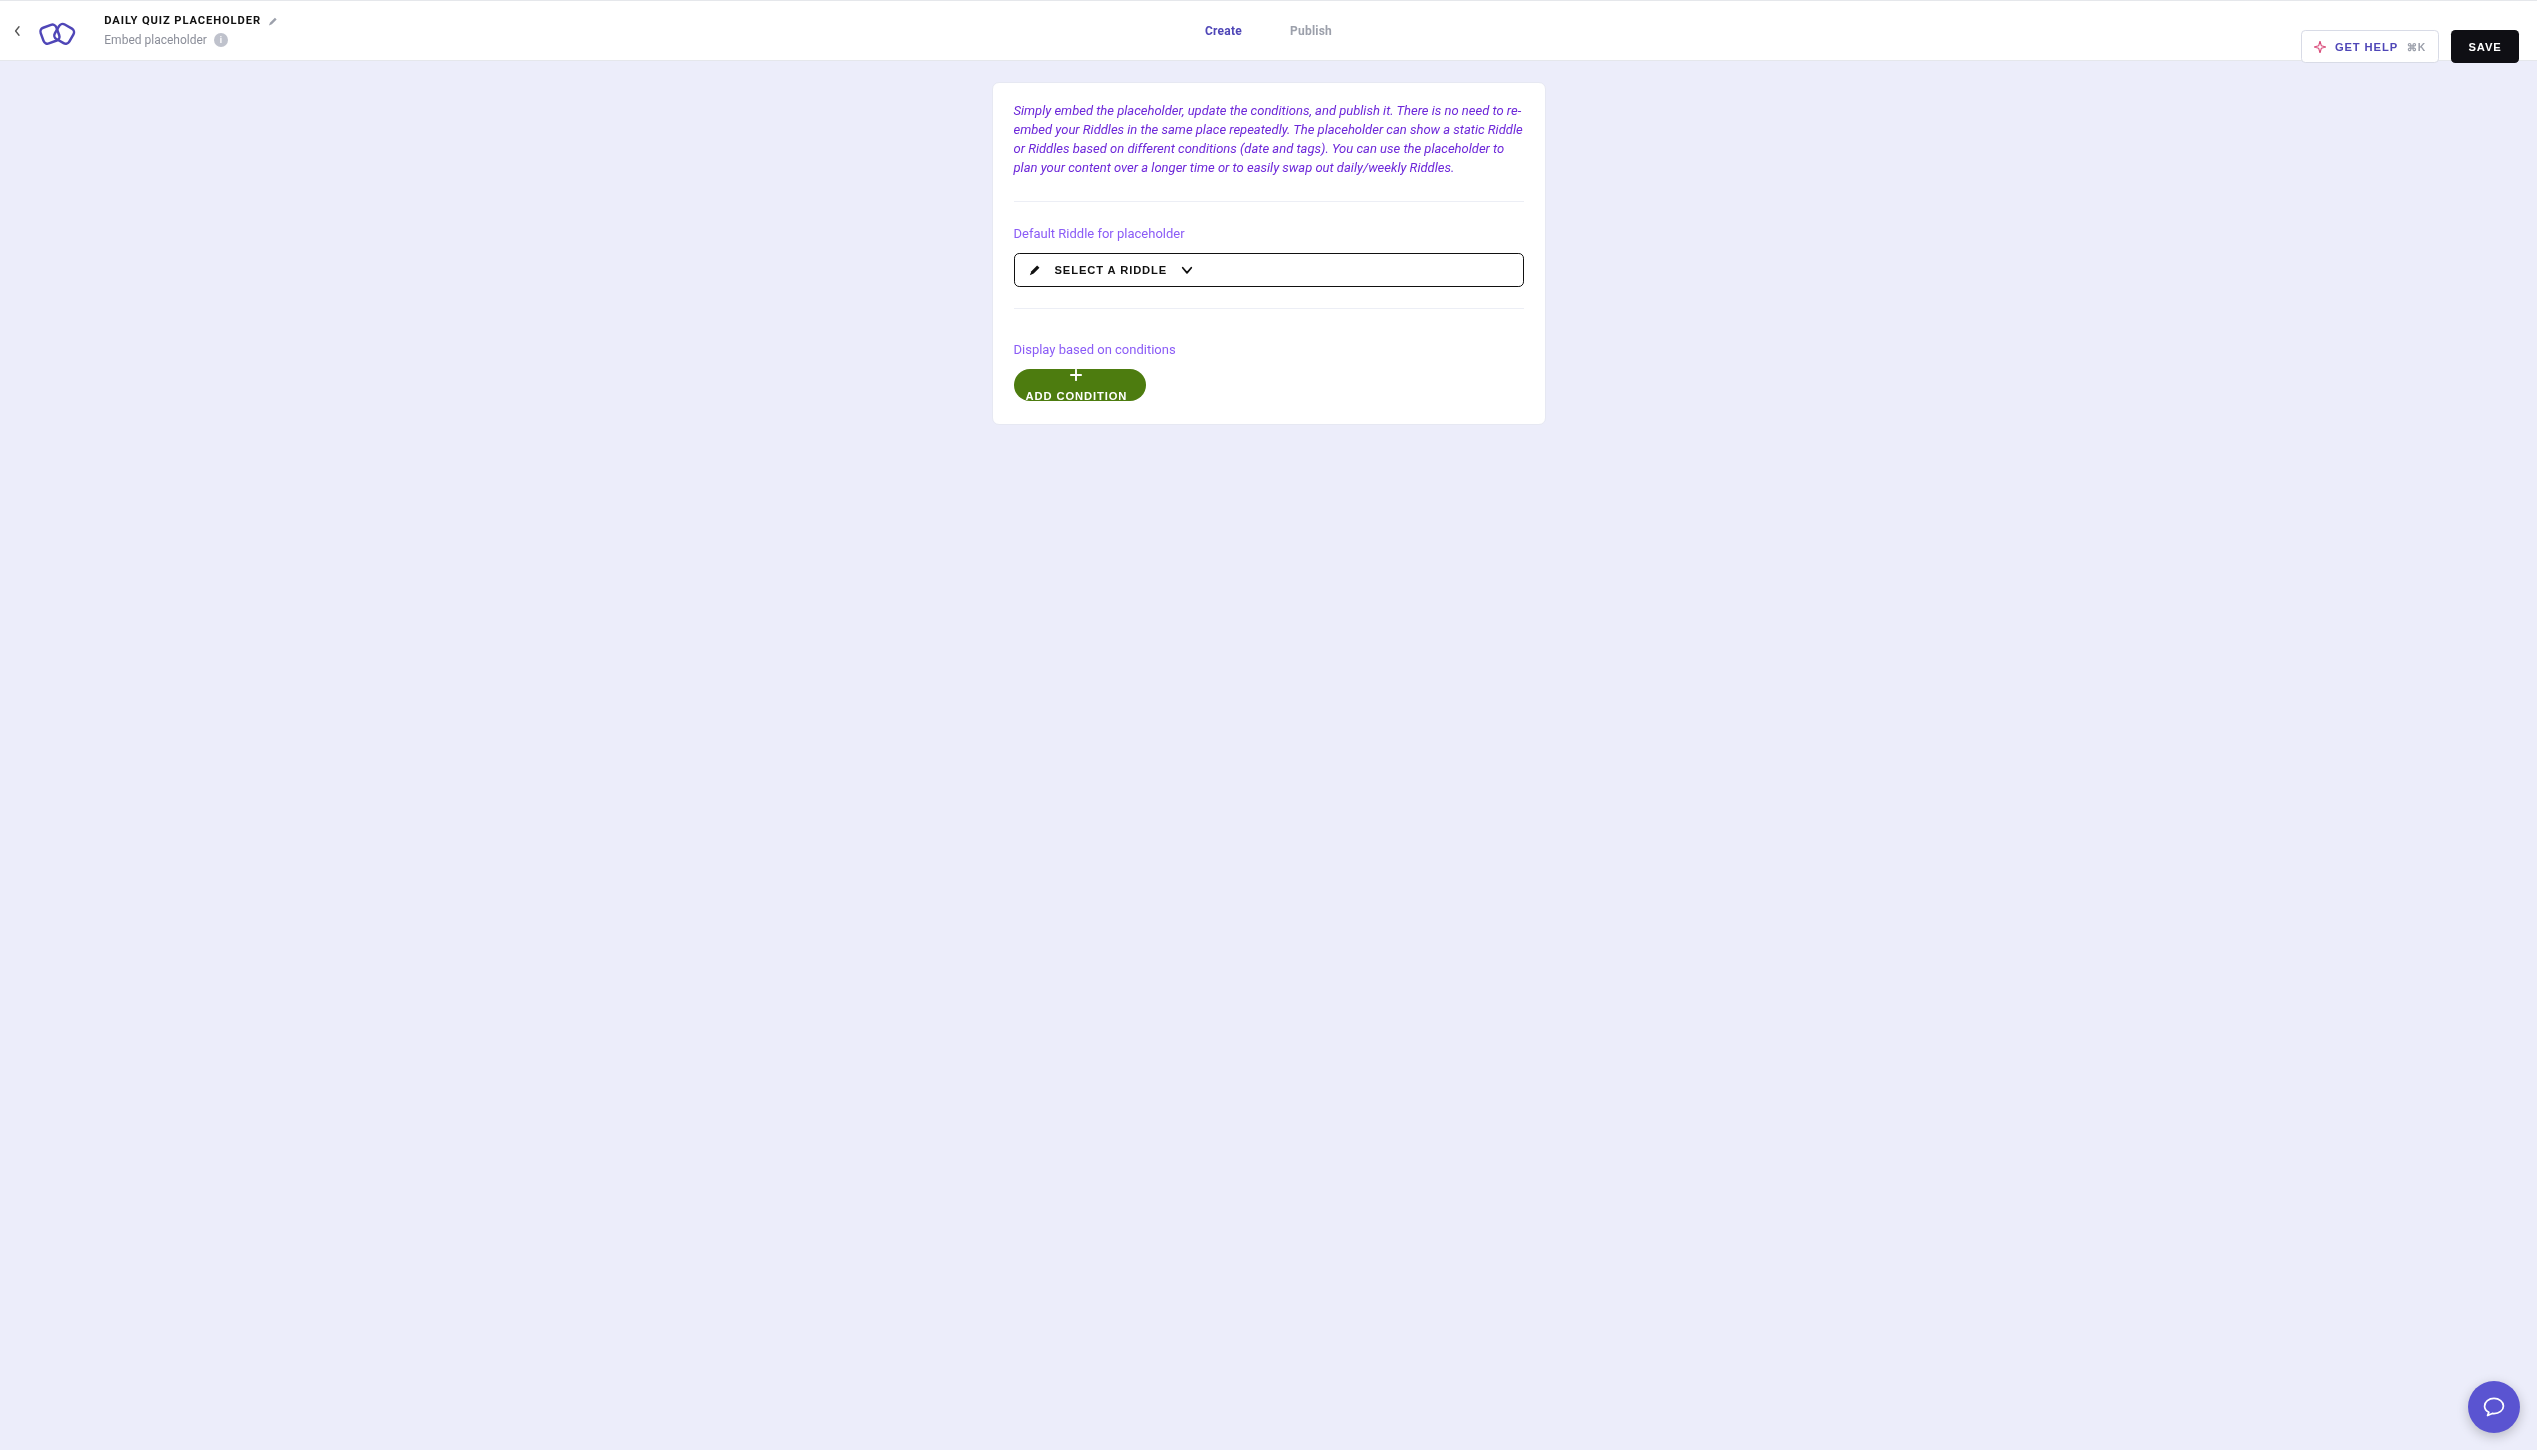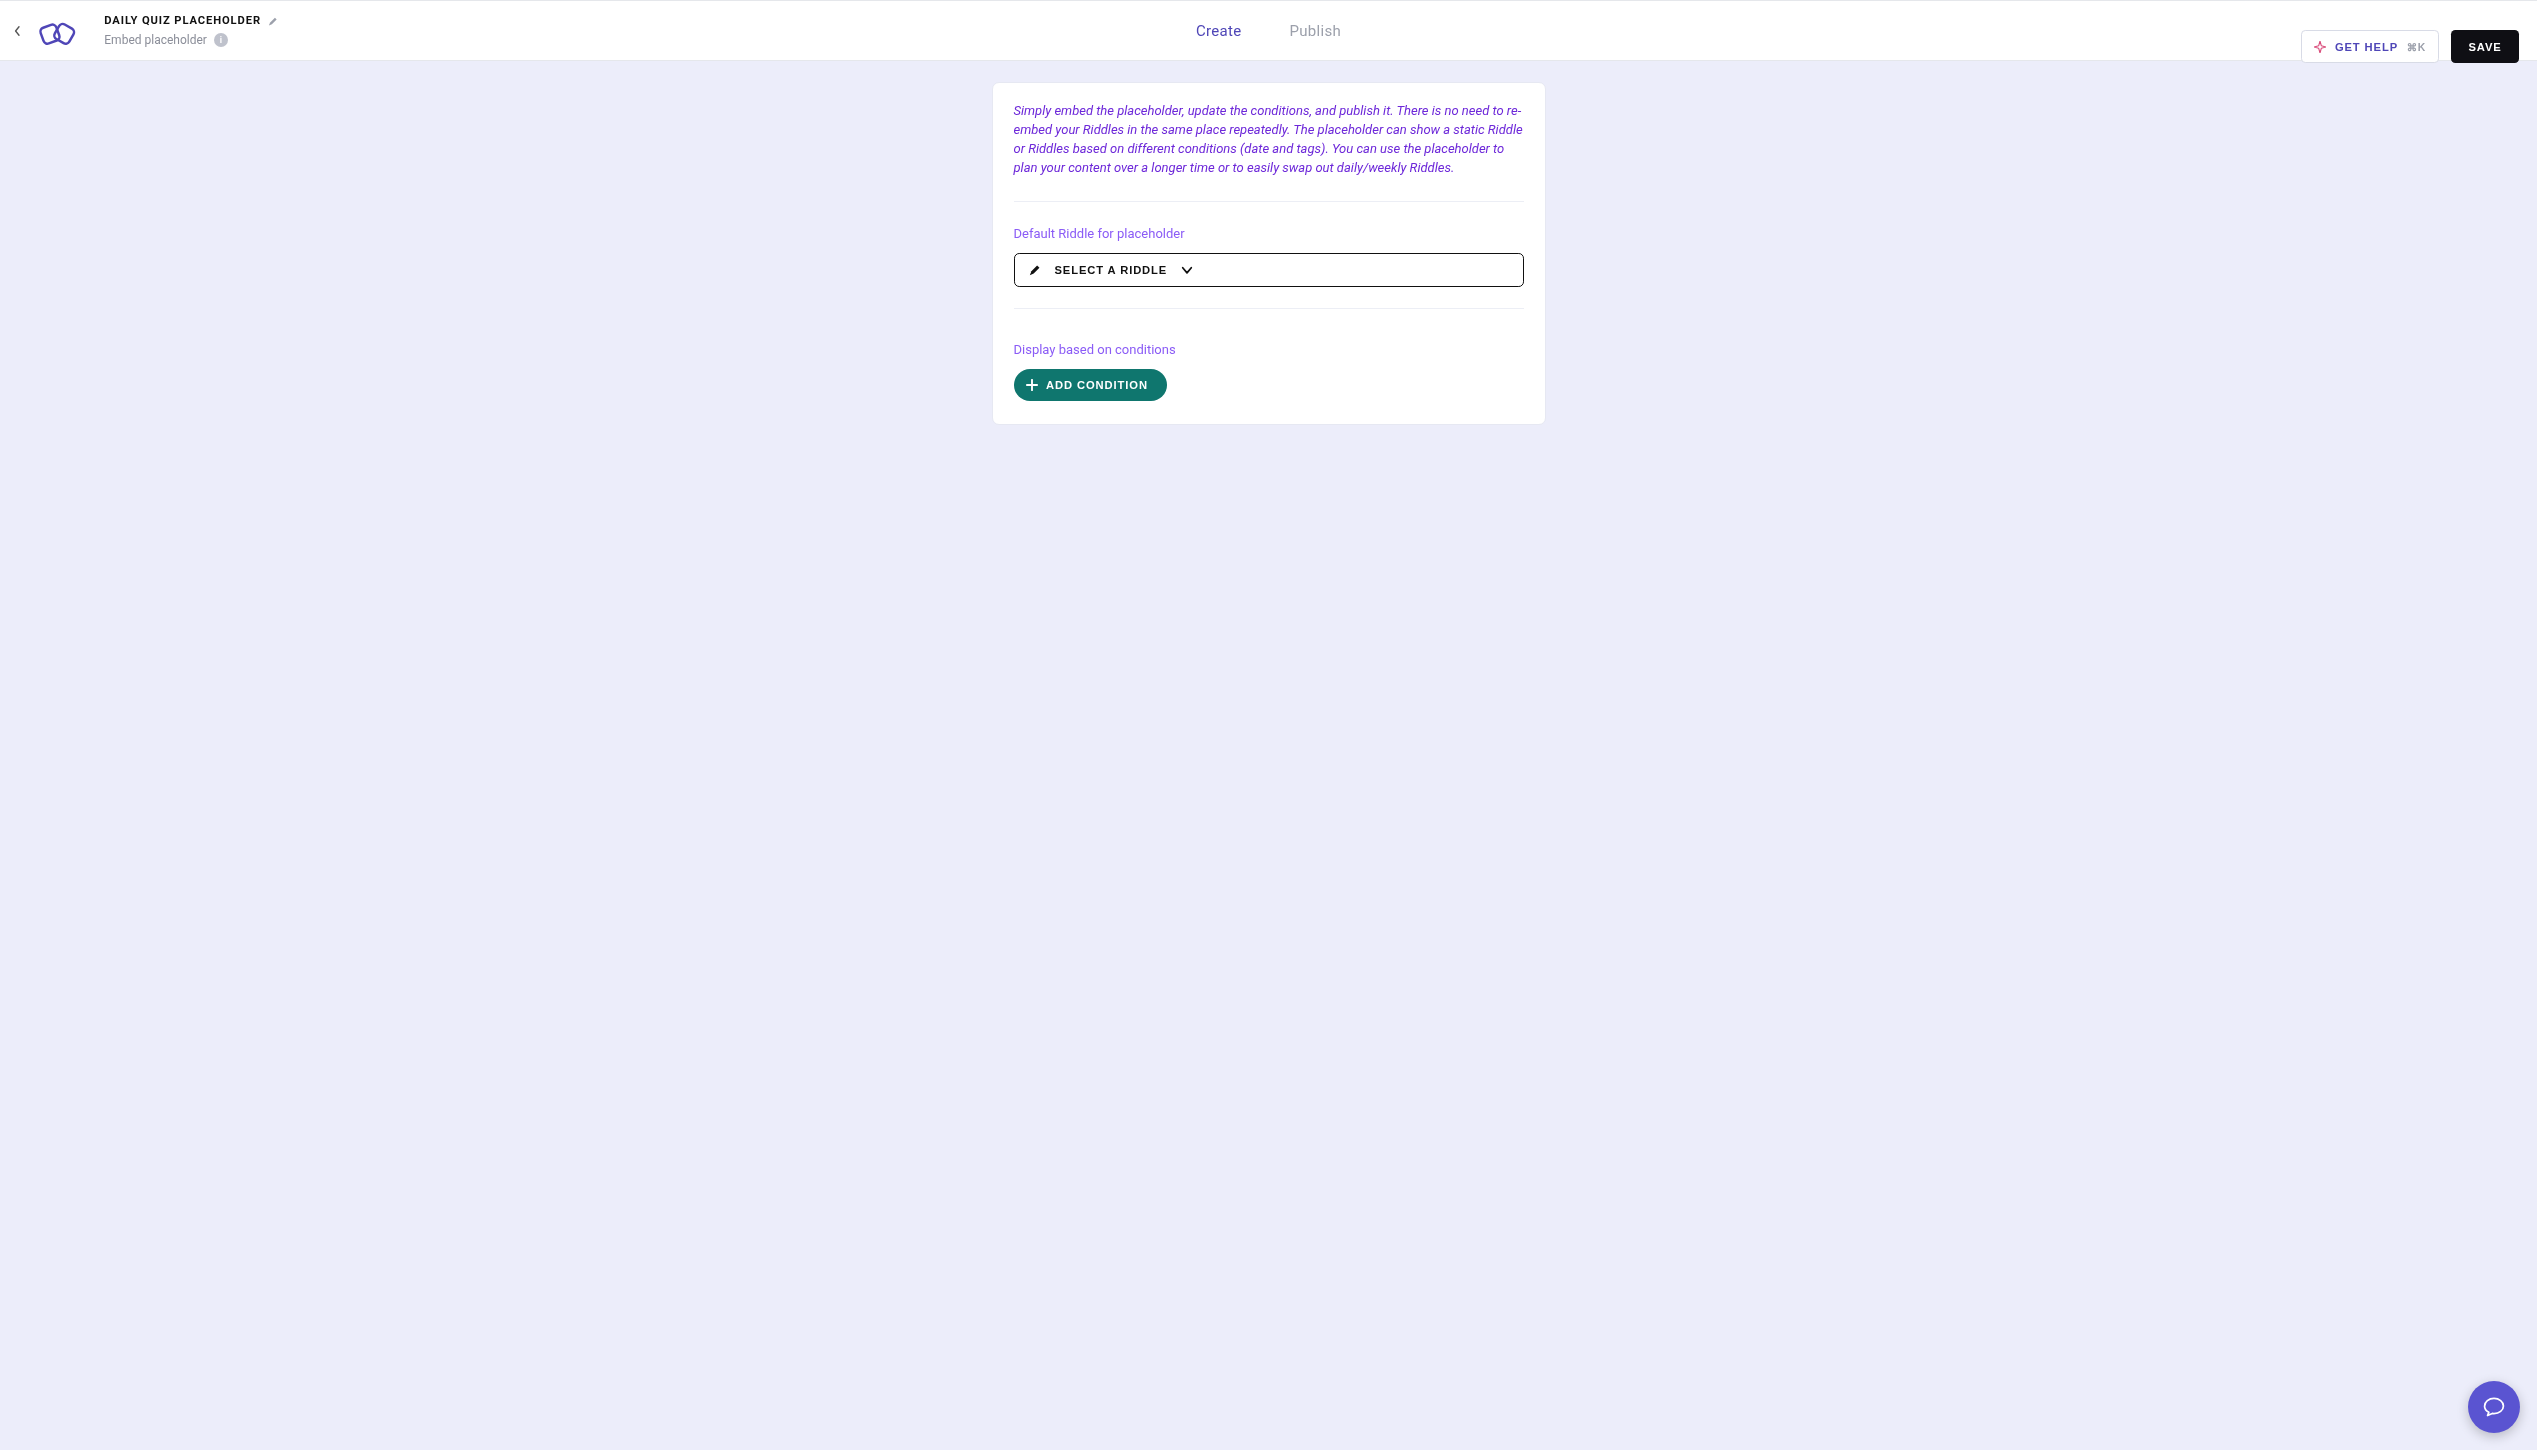--- a/index.html
+++ b/index.html
@@ -61,22 +61,22 @@
   }
   .pencil-icon { color:#9ca0ab; }
 
   .header-center {
     position: absolute;
     left: 50%; top: 0; bottom: 0;
     transform: translateX(-50%);
     display: flex; align-items: center; gap: 48px;
   }
   .tab {
-    font-size: 15px;
-    font-weight: 400;
+    font-size: 12px;
+    font-weight: 700;
     cursor: pointer;
     letter-spacing: 0.02em;
     text-align: right;
   }
   .tab.active { color: #4f46b7; }
   .tab.inactive { color: #9ca0ab; }
 
   .header-right {
     margin-left: auto;
     display: flex; align-items: center; gap: 12px; margin-top: 32px;
@@ -157,26 +157,26 @@
     padding: 16px 14px;
     cursor:pointer;
   }
   .select-riddle .pencil { color:#111; }
   .select-riddle .label {
     font-weight:700; letter-spacing:0.08em; font-size:11.2px; color:#111;
   }
   .select-riddle .chev { color:#111; }
 
   .add-cond-btn {
-    background:#0f766e; color:#fff;
+    background:#4d7c0f; color:#fff;
     border:none; border-radius:862px;
     height:32px; padding:0 19px 0 12px;
     display:flex; align-items:center; gap:8.6px;
     cursor:pointer;
-    font-weight:700; letter-spacing:0.08em; font-size:11.2px;
+    font-weight:700; letter-spacing:0.08em; font-size:11.2px;flex-direction:column;
   }
   .add-cond-btn .plus { font-size:15.5px; line-height:1; }
 
   
   .chat-fab {
     position: fixed;
     right: 17.3px; bottom: 17.3px;
     width: 52px; height: 52px;
     border-radius: 50%;
     background: #5a54d1;

